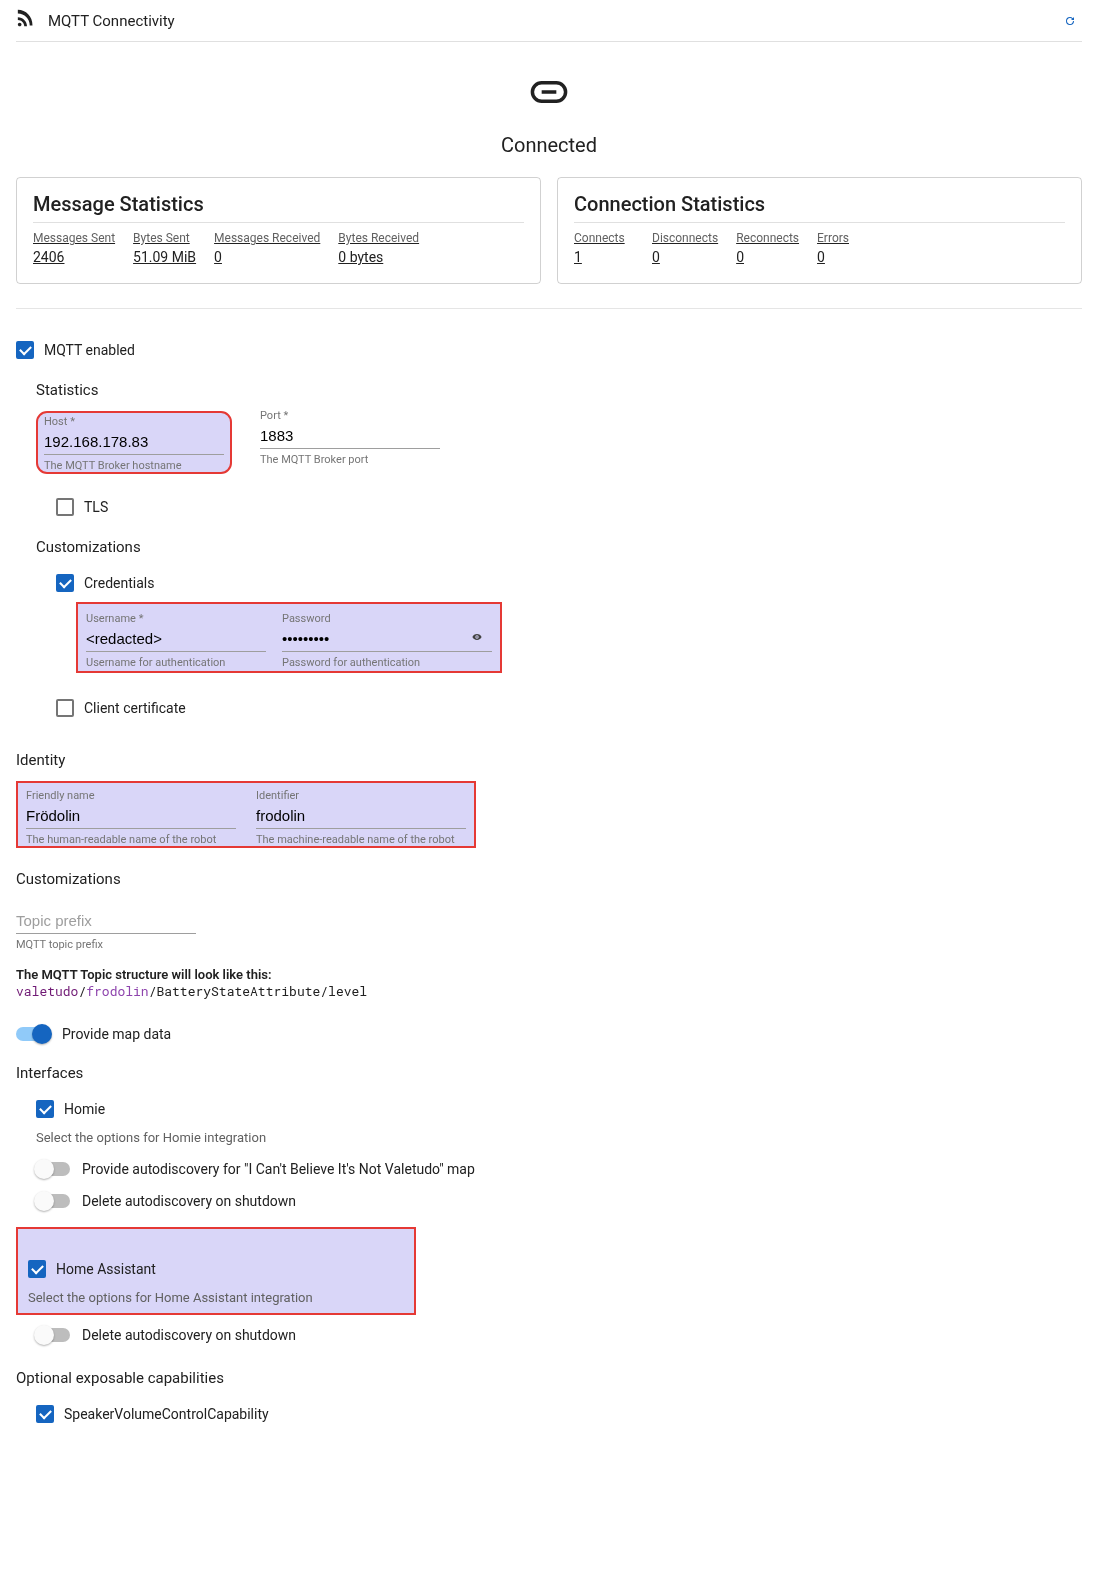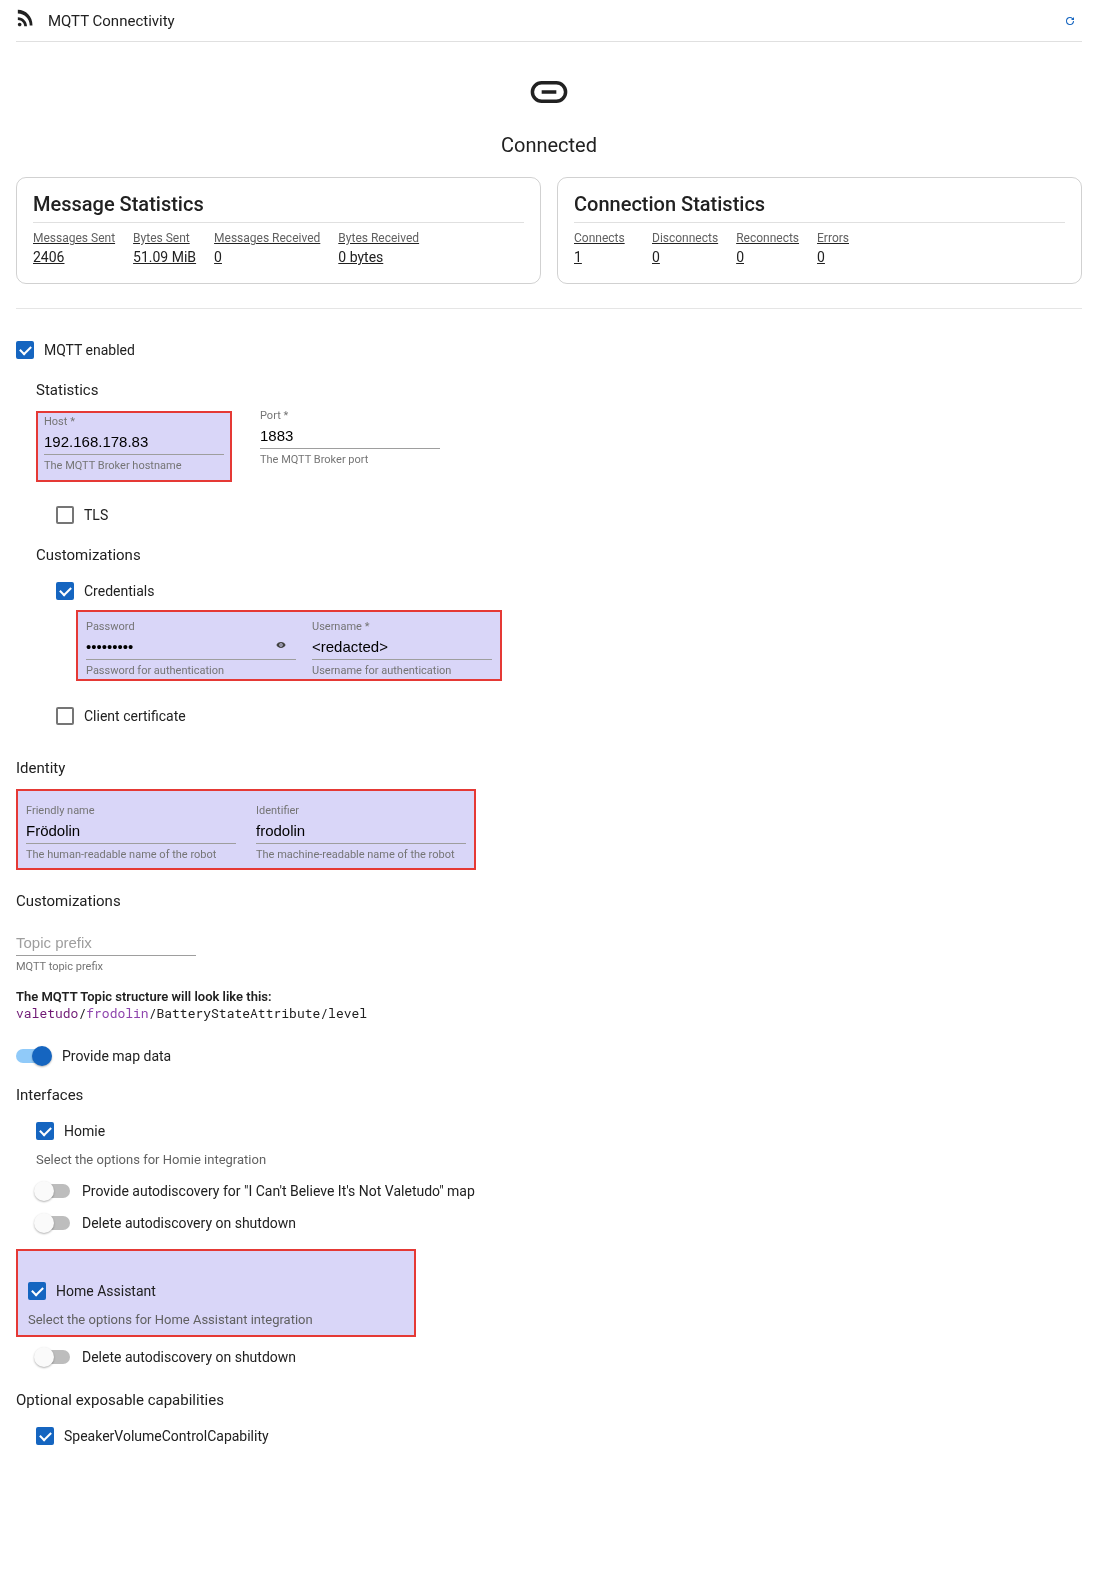--- a/index.html
+++ b/index.html
@@ -28,21 +28,21 @@
   
   .status-area { text-align: center; margin: 28px 0 20px 0; }
   .status-icon { display:inline-block; }
   .status-text { font-size: 20px; font-weight: 400; margin-top: 16px; }
 
   
   .cards-row { display:flex; gap: 16px; margin-top: 10px; }
   .card {
     flex: 1;
     border: 1px solid rgba(0,0,0,0.18);
-    border-radius: 10px;
+    border-radius: 4px;
     padding: 14px 16px 18px 16px;
   }
   .card-title { font-size: 20px; font-weight: 500; margin-bottom: 6px; }
   .stat-divider { border-top: 1px solid rgba(0,0,0,0.12); margin-bottom: 8px; }
   .stat-row { display:flex; gap: 18px; flex-wrap: wrap; text-decoration: underline; }
   .stat-cell { min-width: 60px; }
   .stat-label { font-size: 12px; color: #616161; margin-bottom: 4px; }
   .stat-value { font-size: 14px; }
 
   hr.sep { border:none; border-top:1px solid rgba(0,0,0,0.10); margin: 24px 0; }
@@ -207,21 +207,21 @@
   <label class="chk">
     <span class="chk-box checked"></span>
     <span>MQTT enabled</span>
   </label>
 
   
   <div class="indent-1">
     <div class="section-heading">Statistics</div>
 
     <div class="field-row">
-      <div class="hl" style="padding:2px 6px 8px 6px;">
+      <div class="hl" style="padding:2px 6px 0 6px;border-radius:11px;">
         <div class="mui-field">
           <span class="mui-label">Host *</span>
           <input class="mui-input" value="192.168.178.83" style="">
           <div class="mui-helper">The MQTT Broker hostname</div>
         </div>
       </div>
       <div class="mui-field">
         <span class="mui-label">Port *</span>
         <input class="mui-input" value="1883" style="">
         <div class="mui-helper">The MQTT Broker port</div>
@@ -239,54 +239,54 @@
       <div class="section-heading">Customizations</div>
       <div class="indent-1">
         <label class="chk">
           <span class="chk-box checked"></span>
           <span>Credentials</span>
         </label>
 
         <div class="indent-1">
           <div class="hl" style="padding:2px 8px 2px 8px;">
             <div class="field-row" style="gap:16px;">
+              <div class="mui-field">
+                <span class="mui-label">Username *</span>
+                <input class="mui-input" value="&lt;redacted&gt;" style="">
+                <div class="mui-helper">Username for authentication</div>
+              </div>
               <div class="mui-field mui-field-wide" style="position:relative;">
                 <span class="mui-label">Password</span>
                 <input class="mui-input" type="text" value="•••••••••" style="">
                 <button class="eye-btn" aria-label="show password">
                   <svg width="20" height="20" viewBox="0 0 24 24">
                       <path fill="#424242" d="M12 5C7 5 2.7 8.1 1 12c1.7 3.9 6 7 11 7s9.3-3.1 11-7c-1.7-3.9-6-7-11-7zm0 11a4 4 0 110-8 4 4 0 010 8zm0-6a2 2 0 100 4 2 2 0 000-4z"></path>
                     </svg>
                 </button>
                 <div class="mui-helper">Password for authentication</div>
               </div>
-              <div class="mui-field">
-                <span class="mui-label">Username *</span>
-                <input class="mui-input" value="&lt;redacted&gt;" style="">
-                <div class="mui-helper">Username for authentication</div>
-              </div>
             </div>
           </div>
         </div>
 
         <div style="margin-top:16px;">
           <label class="chk">
             <span class="chk-box"></span>
             <span>Client certificate</span>
           </label>
         </div>
       </div>
     </div>
   </div>
 
   
   <div style="margin-top:26px;">
     <div class="section-heading">Identity</div>
     <div>
-      <div class="hl" style="padding:7px 8px;">
+      <div class="hl" style="padding:0 8px;">
         <div class="field-row" style="gap:20px;">
           <div class="mui-field mui-field-wide">
             <span class="mui-label">Friendly name</span>
             <input class="mui-input" value="Frödolin" style="">
             <div class="mui-helper">The human-readable name of the robot</div>
           </div>
           <div class="mui-field mui-field-wide">
             <span class="mui-label">Identifier</span>
             <input class="mui-input" value="frodolin" style="">
             <div class="mui-helper">The machine-readable name of the robot</div>

